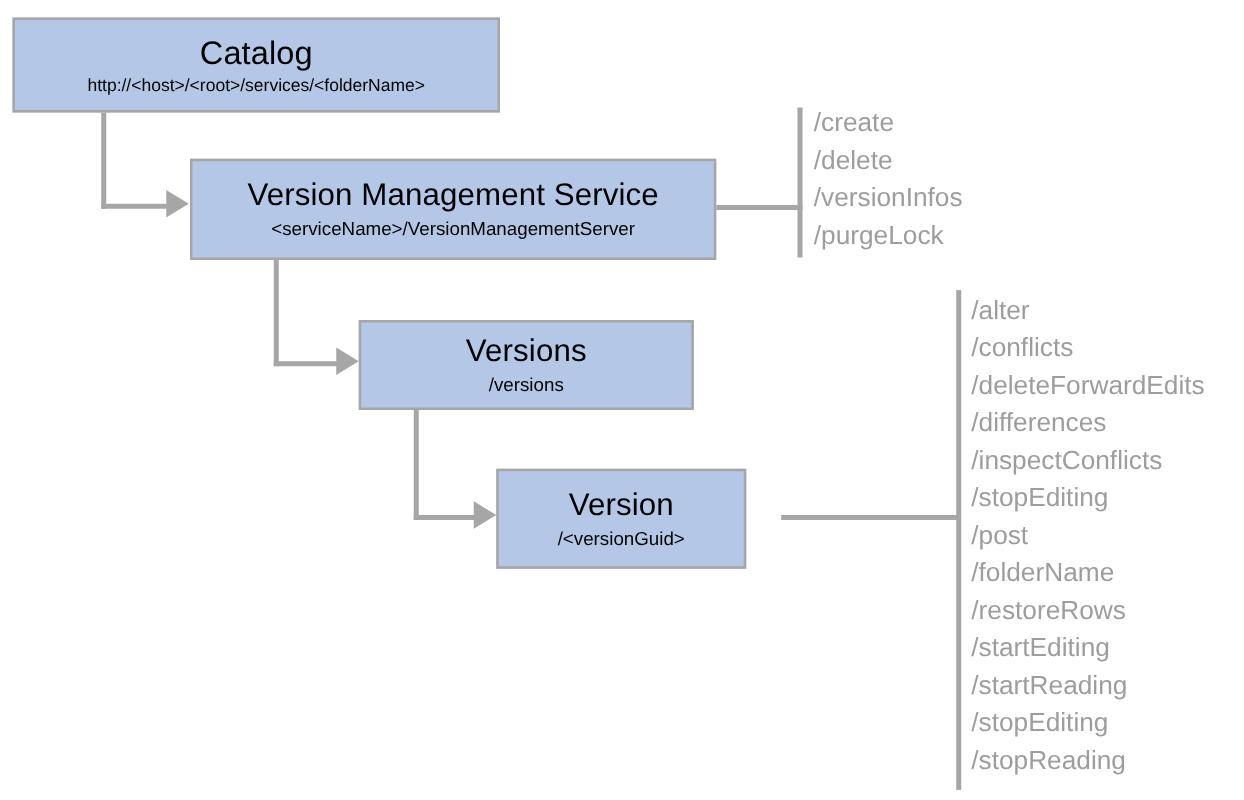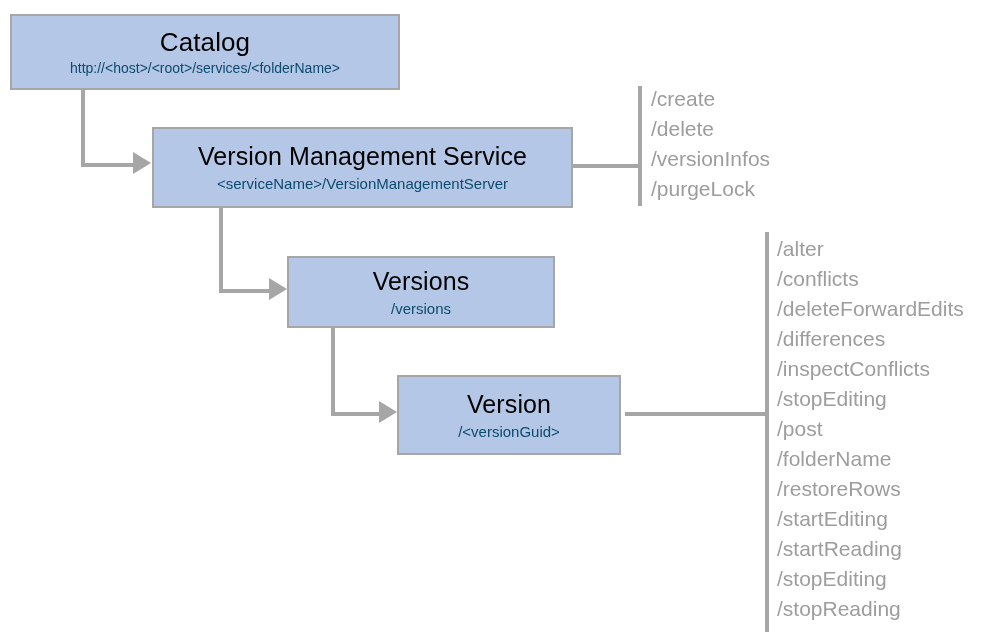--- a/index.html
+++ b/index.html
@@ -37,21 +37,21 @@
     z-index: 3;
   }
   .node .title {
     font-size: 25px;
     color: #000000;
     letter-spacing: 0.1px;
     white-space: nowrap;
   }
   .node .subtitle {
     font-size: 14.5px;
-    color: #0c4a6e;
+    color: #000000;
     margin-top: 6px;
     white-space: nowrap;
   }
   #node-catalog {
     left: 10px;  top: 14px;  width: 390px; height: 76px;
   }
   #node-catalog .title { font-size: 26px; }
   #node-catalog .subtitle { font-size: 14px; margin-top: 5px; }
 
   #node-vms {
@@ -60,21 +60,21 @@
   #node-vms .title { font-size: 25px; }
   #node-vms .subtitle { font-size: 15px; margin-top: 7px; }
 
   #node-versions {
     left: 287px; top: 256px; width: 268px; height: 72px; align-items: center;
   }
   #node-versions .title { font-size: 25px; }
   #node-versions .subtitle { font-size: 15px; margin-top: 7px; }
 
   #node-version {
-    left: 397px; top: 375px; width: 224px; height: 80px;
+    left: 397px; top: 375px; width: 200px; height: 80px;
   }
   #node-version .title { font-size: 25px; }
   #node-version .subtitle { font-size: 15px; margin-top: 7px; }
 
   
   .seg {
     position: absolute;
     background: #a6a6a6;
     z-index: 1;
   }

